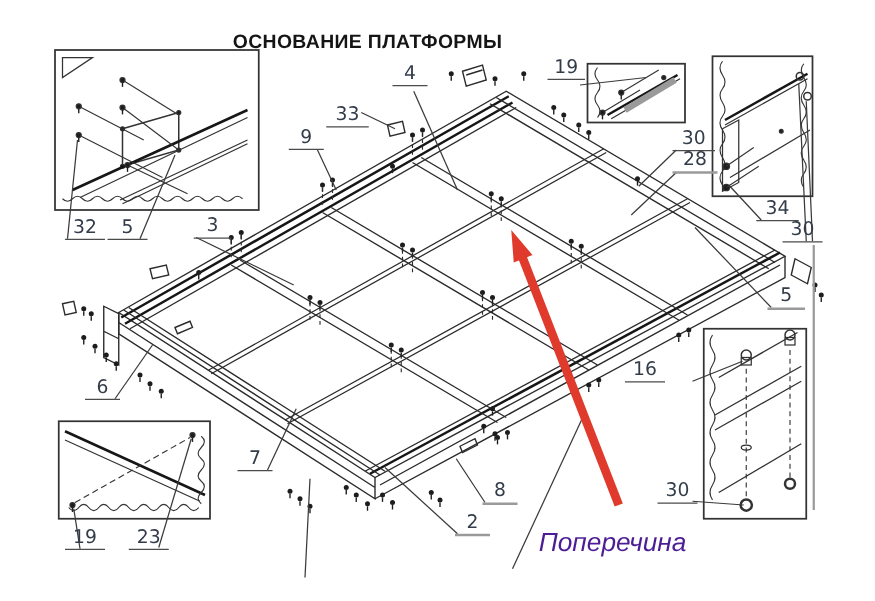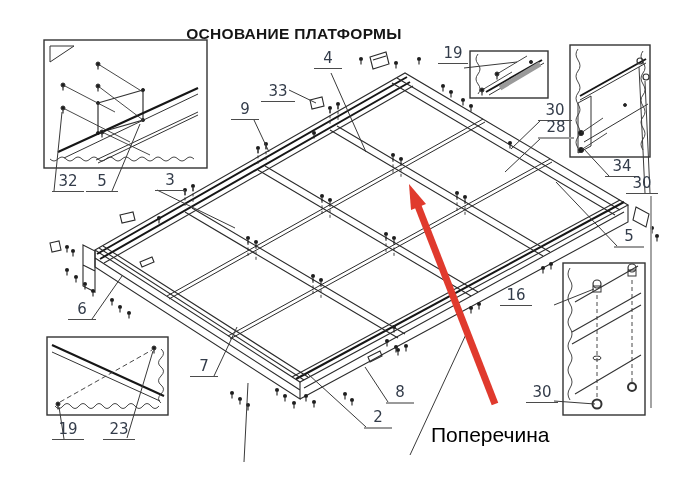--- a/index.html
+++ b/index.html
@@ -5,22 +5,22 @@
   html,body{margin:0;padding:0;background:#fff;}
   #stage{position:relative;width:700px;height:481px;background:#ffffff;overflow:hidden;
          font-family:"Liberation Sans",sans-serif;}
   #title{position:absolute;top:9px;left:0;width:556px;text-align:center;margin:16px;
          font-size:15.5px;font-weight:bold;letter-spacing:.3px;color:#151515;
          font-family:"Liberation Sans",sans-serif;}
   .callout{position:absolute;text-align:center;font-size:15px;line-height:16px;
            padding:0 2px 2px 2px;border-bottom:1.5px solid #4b4b4b;color:#333c4a;
            font-family:"DejaVu Sans",sans-serif;}
   .callout.gray{border-bottom:2.5px solid #9a9a9a;}
-  #annotation{position:absolute;left:431px;top:423px;font-size:21px;color:#000000;
-              font-family:"Liberation Sans",sans-serif;}
+  #annotation{position:absolute;left:431px;top:423px;font-size:21px;color:#4c1d95;
+              font-family:"Liberation Sans",sans-serif;font-style:italic;}
   svg{position:absolute;left:0;top:0;}
 </style>
 </head>
 <body>
 
 <div id="stage">
 
   <h1 id="title">ОСНОВАНИЕ ПЛАТФОРМЫ</h1>
 
   <svg width="700" height="481" viewBox="0 0 700 481">

